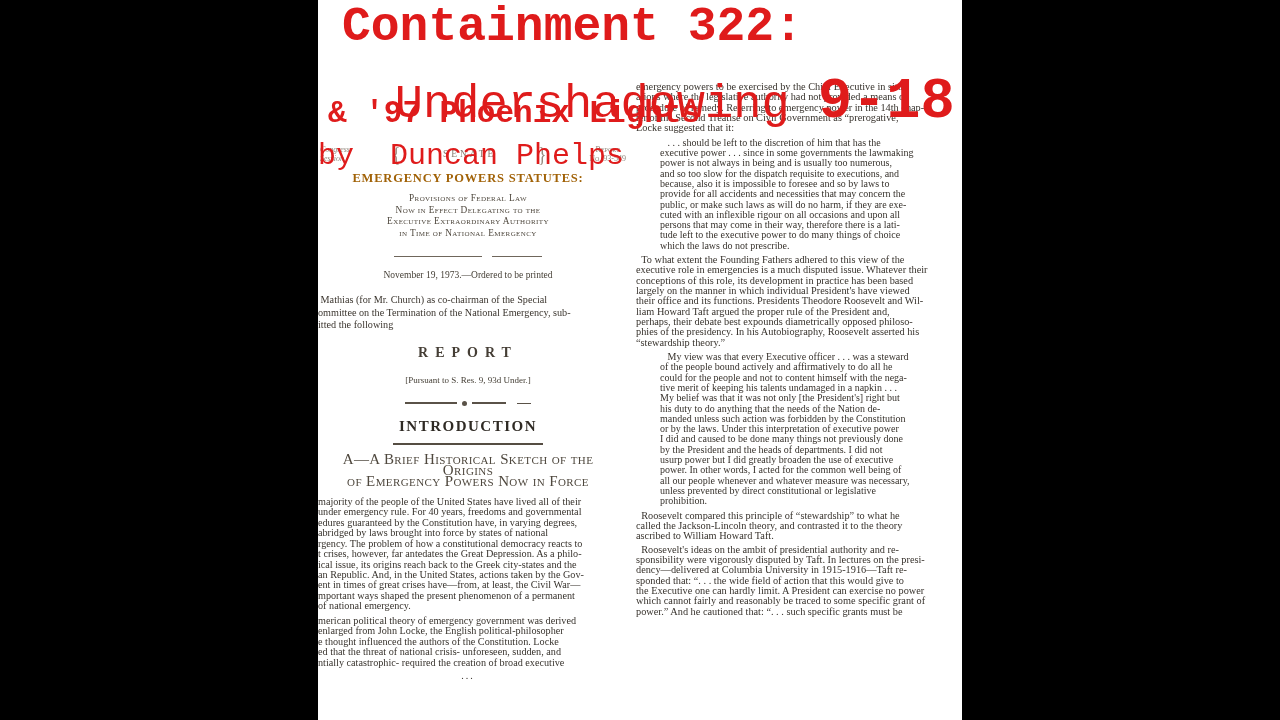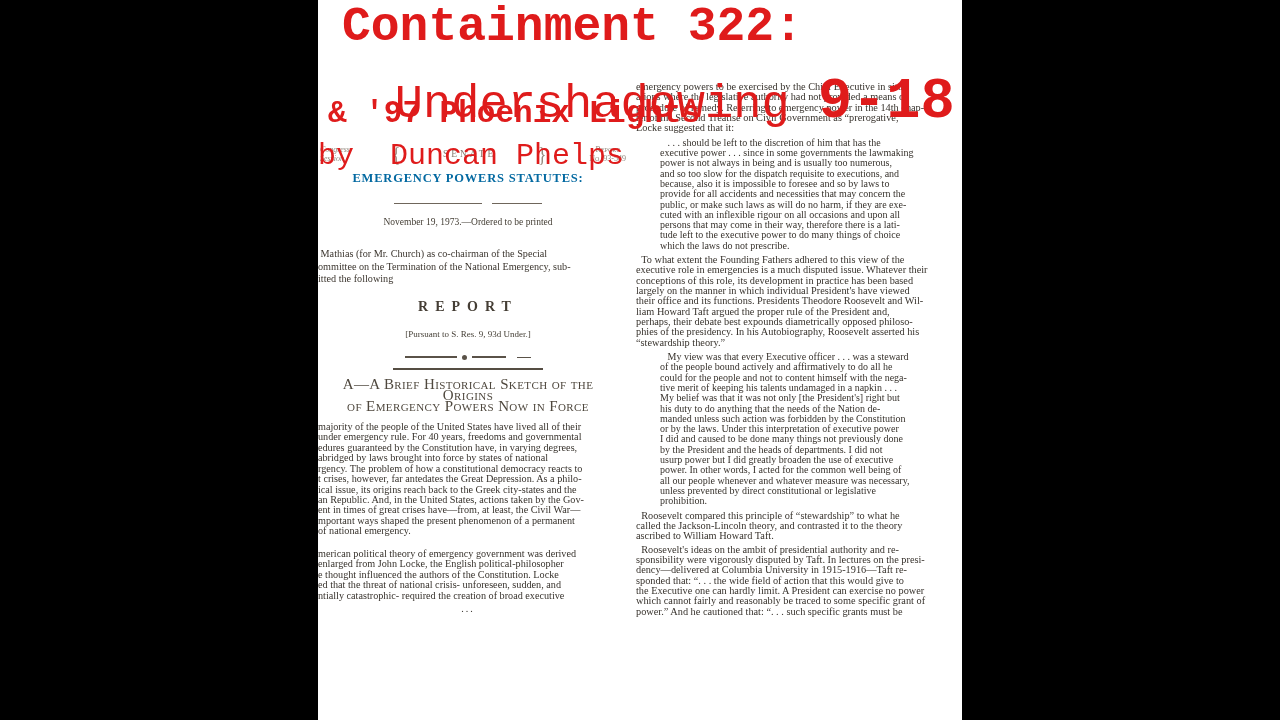--- a/index.html
+++ b/index.html
@@ -16,28 +16,28 @@
              color:#37322c;}
 
   .masthead{position:absolute;top:113px;left:2px;width:306px;display:flex;align-items:center;
             justify-content:space-between;color:#8f8478;margin-top:28px;}
   .m-block{font-size:8px;line-height:9px;font-style:italic;}
   .m-right{font-style:normal;text-align:center;font-variant:small-caps;}
   .brace{font-size:22px;font-weight:300;color:#958a7f;transform:scaleX(.8);}
   .senate{font-size:9.5px;letter-spacing:3px;color:#867b70;font-style:normal;text-align:center;}
 
   .head-block{position:absolute;top:171px;left:0;width:300px;text-align:center;}
-  .doc-title{font-size:12.5px;font-weight:bold;letter-spacing:.8px;color:#0369a1;}
+  .doc-title{font-size:12.5px;font-weight:bold;letter-spacing:.8px;color:#a16207;}
   .doc-subtitle{margin-top:7px;font-size:9.3px;line-height:11.5px;font-variant:small-caps;
                 letter-spacing:.4px;color:#4f483e;}
   .rule-double{margin-top:17px;display:flex;justify-content:center;align-items:center;gap:10px;}
   .rule-double i{display:block;height:1px;background:#6f665b;}
   .rd-a{width:88px;}.rd-b{width:50px;}
   .date-line{margin-top:13px;font-size:9.5px;color:#464037;}
-  .submitted{margin-top:21px;text-align:left;font-size:10.2px;line-height:12.6px;width:318px;
+  .submitted{margin-top:14px;text-align:left;font-size:10.2px;line-height:12.6px;width:318px;
              color:#3b352e;}
   .report-h{margin-top:13px;font-size:14px;font-weight:bold;letter-spacing:7px;color:#453e35;}
   .pursuant{margin-top:14px;font-size:9px;color:#464037;}
   .divider-dot{margin-top:16px;display:flex;justify-content:center;align-items:center;gap:5px;}
   .divider-dot i{display:block;height:1.6px;background:#5a5248;}
   .dd-a{width:52px;}.dd-c{width:34px;}.dd-d{width:14px;height:1px!important;margin-left:6px;}
   .divider-dot .dot{width:5px;height:5px;border-radius:50%;background:#5a5248;}
   .intro-h{margin-top:12px;font-size:15px;font-weight:bold;letter-spacing:1.5px;color:#2f2a24;}
   .rule-thick{margin:8px auto 0;width:150px;height:2px;background:#554d43;}
   .section-h{margin-top:9px;font-size:15px;line-height:11px;font-variant:small-caps;
@@ -76,20 +76,24 @@
         <div class="senate">SENATE</div>
         <div class="brace">}</div>
         <div class="m-block m-right">
           <div>Report</div>
           <div>No. 93-549</div>
         </div>
       </div>
 
       <div class="head-block">
         <div class="doc-title">EMERGENCY POWERS STATUTES:</div>
+        <div class="doc-subtitle lines">Provisions of Federal Law
+Now in Effect Delegating to the
+Executive Extraordinary Authority
+in Time of National Emergency</div>
 
         <div class="rule-double">
           <i class="rd-a"></i>
             <i class="rd-b"></i>
         </div>
 
         <div class="date-line">November 19, 1973.—Ordered to be printed</div>
 
         <div class="submitted lines">&nbsp;Mathias (for Mr. Church) as co-chairman of the Special
 ommittee on the Termination of the National Emergency, sub-
@@ -99,38 +103,39 @@
 
         <div class="pursuant">[Pursuant to S. Res. 9, 93d Under.]</div>
 
         <div class="divider-dot">
           <i class="dd-a"></i>
             <span class="dot"></span>
             <i class="dd-c"></i>
             <i class="dd-d"></i>
         </div>
 
+        <div class="intro-h">INTRODUCTION</div>
 
         <div class="rule-thick"></div>
 
         <div class="section-h lines">A—A Brief Historical Sketch of the Origins
 of Emergency Powers Now in Force</div>
 
         <div class="body-left lines">majority of the people of the United States have lived all of their
 under emergency rule. For 40 years, freedoms and governmental
 edures guaranteed by the Constitution have, in varying degrees,
 abridged by laws brought into force by states of national
 rgency. The problem of how a constitutional democracy reacts to
 t crises, however, far antedates the Great Depression. As a philo-
 ical issue, its origins reach back to the Greek city-states and the
 an Republic. And, in the United States, actions taken by the Gov-
 ent in times of great crises have—from, at least, the Civil War—
 mportant ways shaped the present phenomenon of a permanent
 of national emergency.</div>
-        <div class="body-left lines" style="margin-top:12px">merican political theory of emergency government was derived
+        <div class="body-left lines" style="margin-top:4px">merican political theory of emergency government was derived
 enlarged from John Locke, the English political-philosopher
 e thought influenced the authors of the Constitution. Locke
 ed that the threat of national crisis- unforeseen, sudden, and
 ntially catastrophic- required the creation of broad executive</div>
         <div class="ellipsis">...</div>
       </div>
     </div>
 
     <div class="col-right">
       <div class="rc-para lines">emergency powers to be exercised by the Chief Executive in situ-

